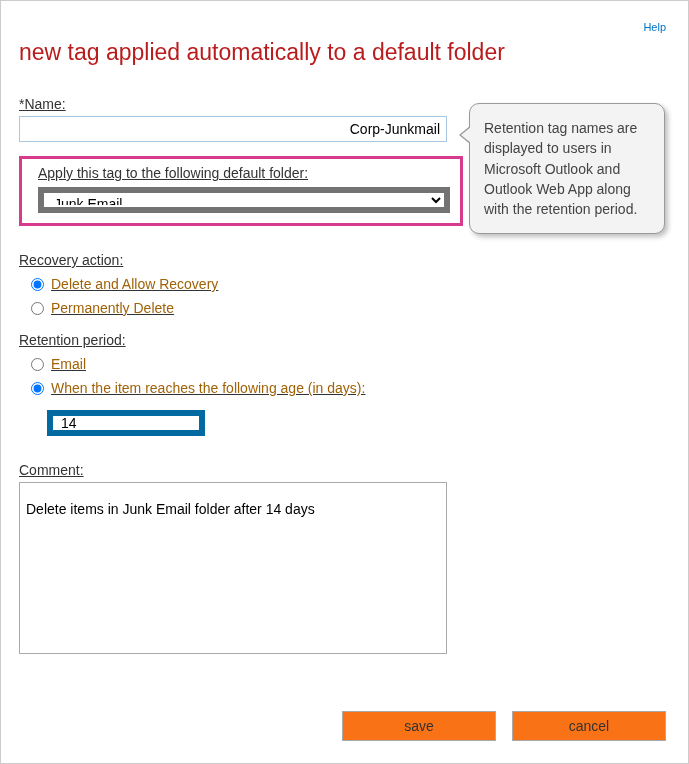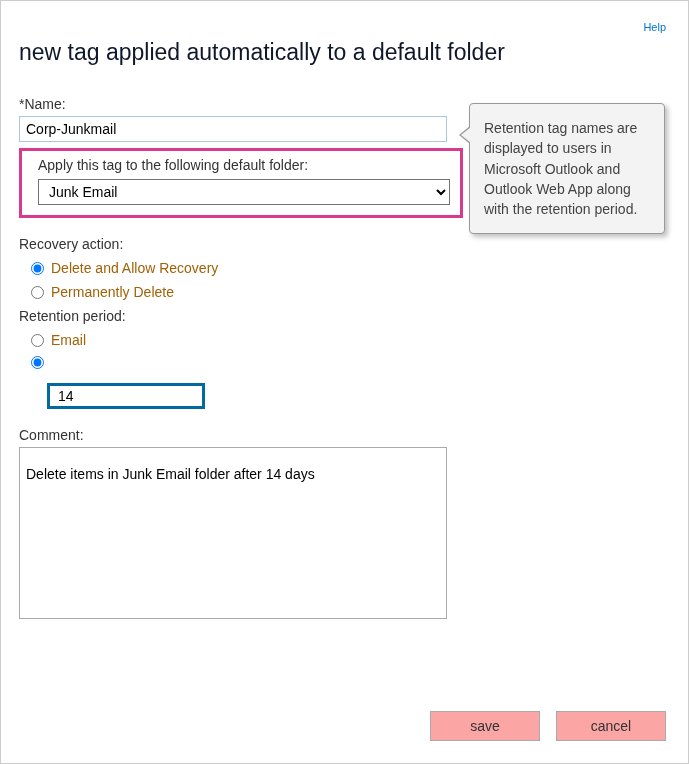--- a/index.html
+++ b/index.html
@@ -21,60 +21,62 @@
       position: absolute;
       top: 20px;
       right: 22px;
       color: #0072c6;
       font-size: 11px;
       cursor: pointer;
     }
     .page-title {
       font-size: 23px;
       font-weight: 300;
-      color: #0f172a;
+      color: #b91c1c;
       padding: 38px 18px 30px 18px;
     }
     .form-section {
       padding: 0 18px;
     }
     .field-group {
-      margin-bottom: 8px;
+      margin-bottom: 16px;
+      text-decoration: underline;
     }
     .label {
       display: block;
       font-size: 14px;
       color: #333;
       margin-bottom: 4px;
     }
     .text-input {
       width: 428px;
       height: 26px;
       padding: 2px 6px;
       font-size: 14px;
       font-family: inherit;
       border: 1px solid #a6c8e4;
       outline: none;
+      text-align: right;
     }
     .highlight-group {
       border: 3px solid #d83b8e;
       padding: 6px 10px 10px 16px;
       width: 444px;
       margin-top: -2px;
     }
     .highlight-group .label {
       margin-bottom: 6px;
     }
     .select-input {
       width: 100%;
       height: 26px;
       padding: 2px 6px;
       font-size: 14px;
       font-family: inherit;
-      border: 1px solid #737373;
+      border: 6px solid #737373;
       background: #fff;
     }
     .radio-group {
       padding: 4px 0 0 12px;
     }
     .radio-option {
       display: flex;
       align-items: center;
       margin-bottom: 8px;
     }
@@ -85,39 +87,39 @@
       font-size: 14px;
       color: #a16207;
     }
     .age-input {
       margin: 6px 0 0 28px;
       width: 158px;
       height: 26px;
       padding: 2px 8px;
       font-size: 14px;
       font-family: inherit;
-      border: 3px solid #0369a1;
+      border: 6px solid #0369a1;
     }
     .textarea-input {
       width: 428px;
       height: 172px;
       padding: 18px 6px;
       font-size: 14px;
       font-family: inherit;
       border: 1px solid #aaa;
       resize: none;
     }
     .callout {
       position: absolute;
       top: 102px;
       left: 468px;
       width: 196px;
       background: #f3f3f3;
       border: 1px solid #999;
-      border-radius: 4px;
+      border-radius: 10px;
       padding: 14px 14px;
       font-size: 14px;
       color: #444;
       line-height: 1.45;
       box-shadow: 3px 3px 5px rgba(0,0,0,0.25);
     }
     .callout::before {
       content: "";
       position: absolute;
       left: -11px;
@@ -138,23 +140,23 @@
       border-top: 8px solid transparent;
       border-bottom: 8px solid transparent;
       border-right: 10px solid #f3f3f3;
     }
     .button-bar {
       position: absolute;
       bottom: 22px;
       right: 22px;
     }
     .btn {
-      width: 110px;
+      width: 154px;
       height: 30px;
-      background: #fca5a5;
+      background: #f97316;
       border: 1px solid #aaa;
       font-size: 14px;
       font-family: inherit;
       color: #333;
       cursor: pointer;
       margin-left: 12px;
     }
     .section-spacer {
       height: 10px;
     }
@@ -198,20 +200,21 @@
 
   <div class="field-group">
     <label class="label">Retention period:</label>
     <div class="radio-group">
       <div class="radio-option">
         <input type="radio" name="retperiod" style="">
         <label>Email</label>
       </div>
       <div class="radio-option">
         <input type="radio" name="retperiod" checked="" style="">
+        <label>When the item reaches the following age (in days):</label>
       </div>
     </div>
     <input type="text" class="age-input" value="14" style="">
   </div>
 
   <div class="section-spacer"></div>
 
   <div class="field-group">
     <label class="label">Comment:</label>
     <textarea class="textarea-input" style="">Delete items in Junk Email folder after 14 days</textarea>

